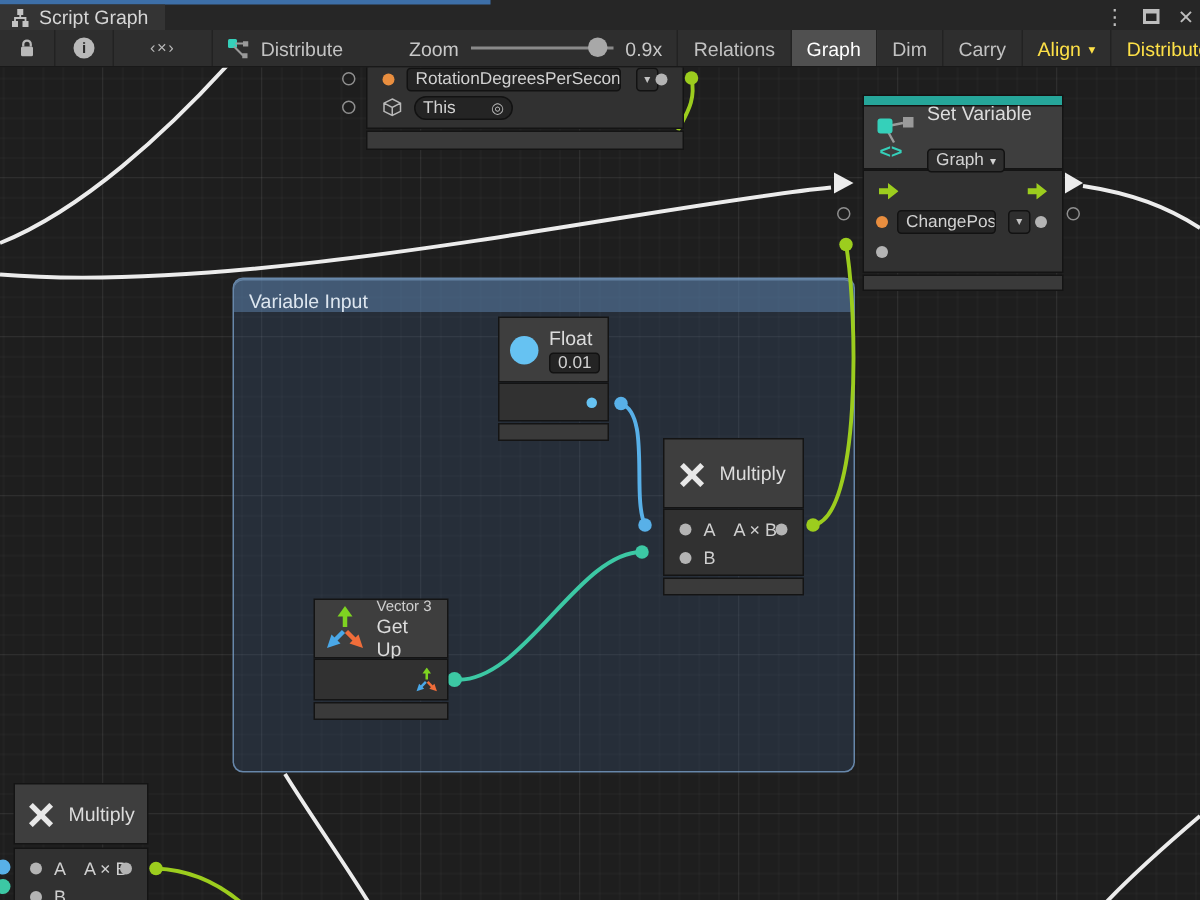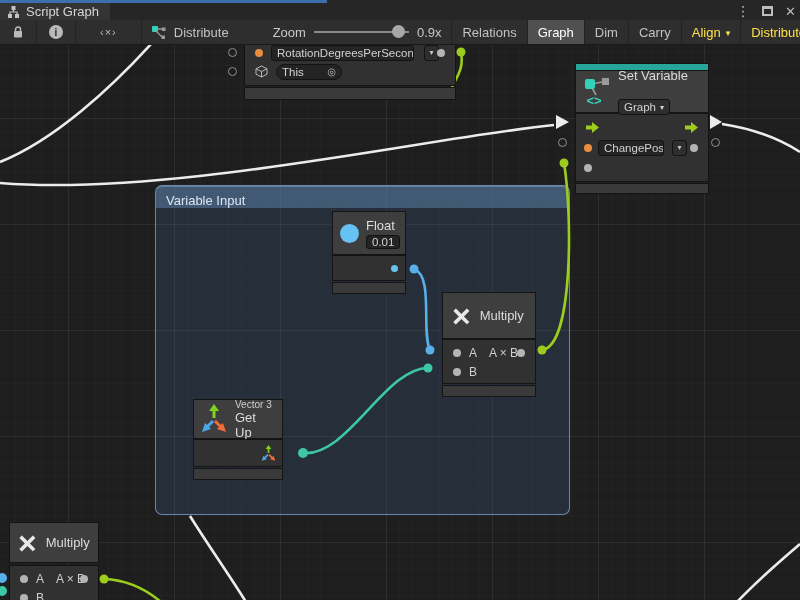--- a/index.html
+++ b/index.html
@@ -284,21 +284,21 @@
           <span class="dot rdot"></span>
         </div>
         <div class="prow" style="height:19px;">
           <span class="dot"></span>
           <span>B</span>
         </div>
       </div>
       <div class="nfoot" style="height:10px; margin-top:3px;"></div>
     </div>
 
-    <div class="node" style="left:194px; top:355px; width:88px;">
+    <div class="node" style="left:210px; top:355px; width:88px;">
       <div class="nhead" style="height:38px; display:flex; align-items:center; gap:8px; padding:0 7px;">
         <svg width="26" height="30" viewBox="0 0 26 30" style="flex:none">
           <path d="M13 14 L13 5" stroke="#7ed321" stroke-width="3"></path>
             <polygon points="8,7 13,0 18,7" fill="#7ed321"></polygon>
           <path d="M12 17 L6 23" stroke="#4aa8e8" stroke-width="3"></path>
             <polygon points="4,19 1,28 10,25" fill="#4aa8e8"></polygon>
           <path d="M14 17 L20 23" stroke="#f06d3a" stroke-width="3"></path>
             <polygon points="22,19 25,28 16,25" fill="#f06d3a"></polygon>
         </svg>
         <div>

